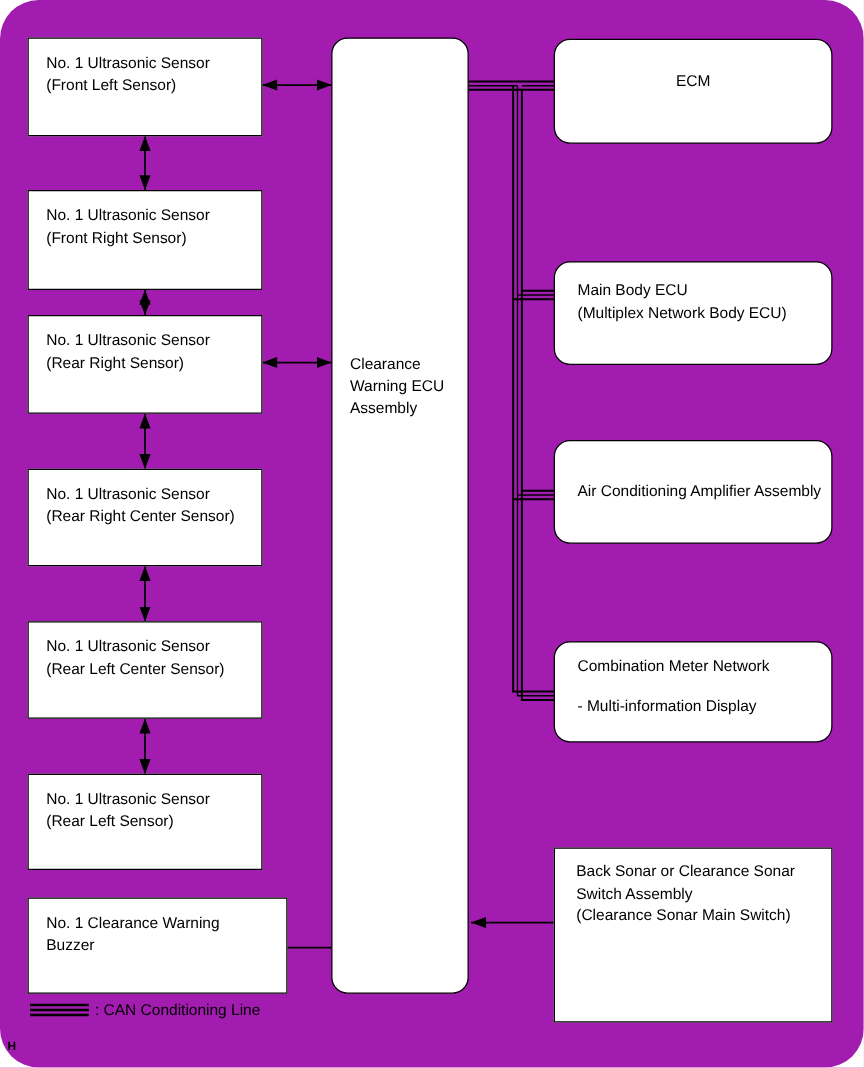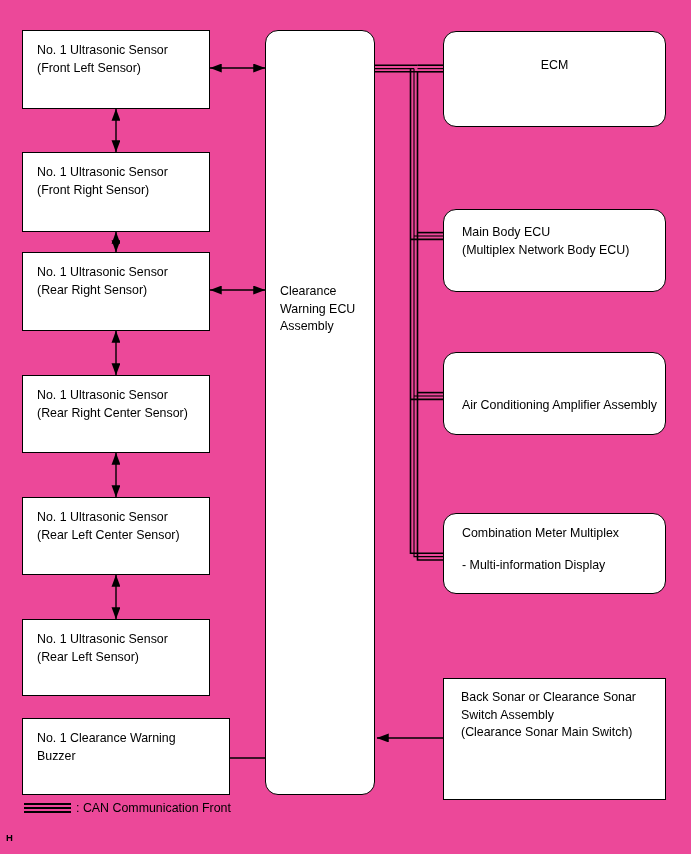--- a/index.html
+++ b/index.html
@@ -9,22 +9,23 @@
     background: #ffffff;
   }
   body {
     font-family: "Liberation Sans", "DejaVu Sans", sans-serif;
     color: #000000;
   }
   #canvas {
     position: relative;
     width: 691px;
     height: 854px;
-    background: #ec4899;
+    background: #a21caf;
     overflow: hidden;
+    border-radius: 31px;
   }
   #svg-layer {
     position: absolute;
     left: 0;
     top: 0;
     width: 691px;
     height: 854px;
   }
   .box {
     position: absolute;
@@ -188,49 +189,49 @@
     <div class="box-text sensor-text">No. 1 Clearance Warning
 Buzzer</div>
   </div>
 
   <div class="box rounded" style="left:265px; top:30px; width:110px; height:765px;">
     <div class="box-text ecu-center-text">Clearance
 Warning ECU
 Assembly</div>
   </div>
 
-  <div class="box rounded" style="left:443px; top:31px; width:223px; height:96px;">
+  <div class="box rounded" style="left:443px; top:31px; width:223px; height:84px;">
     <div class="box-text right-text-center">ECM</div>
   </div>
 
   <div class="box rounded" style="left:443px; top:193px; width:223px; height:83px;margin-top:16px;">
     <div class="box-text right-text-left">Main Body ECU
 (Multiplex Network Body ECU)</div>
   </div>
 
   <div class="box rounded" style="left:443px; top:352px; width:223px; height:83px;">
-    <div class="box-text right-text-left" style="top:32px;margin-top:12px;">Air Conditioning Amplifier Assembly</div>
+    <div class="box-text right-text-left" style="top:32px;">Air Conditioning Amplifier Assembly</div>
   </div>
 
   <div class="box rounded" style="left:443px; top:513px; width:223px; height:81px;">
-    <div class="box-text right-text-left" style="top:11px; line-height:16px;">Combination Meter Multiplex
+    <div class="box-text right-text-left" style="top:11px; line-height:16px;">Combination Meter Network
 
 - Multi-information Display</div>
   </div>
 
-  <div class="box" style="left:443px; top:678px; width:223px; height:122px;">
+  <div class="box" style="left:443px; top:678px; width:223px; height:140px;">
     <div class="box-text right-text-left" style="left:17px; top:10px;">Back Sonar or Clearance Sonar
 Switch Assembly
 (Clearance Sonar Main Switch)</div>
   </div>
 
   <div class="legend">
     <span class="legend-symbol">
       <i class="l1"></i>
         <i class="l2"></i>
         <i class="l3"></i>
     </span>
-    <span class="legend-label">: CAN Communication Front</span>
+    <span class="legend-label">: CAN Conditioning Line</span>
   </div>
 
   <div class="page-mark">H</div>
 
 </div>
 
 </body></html>

